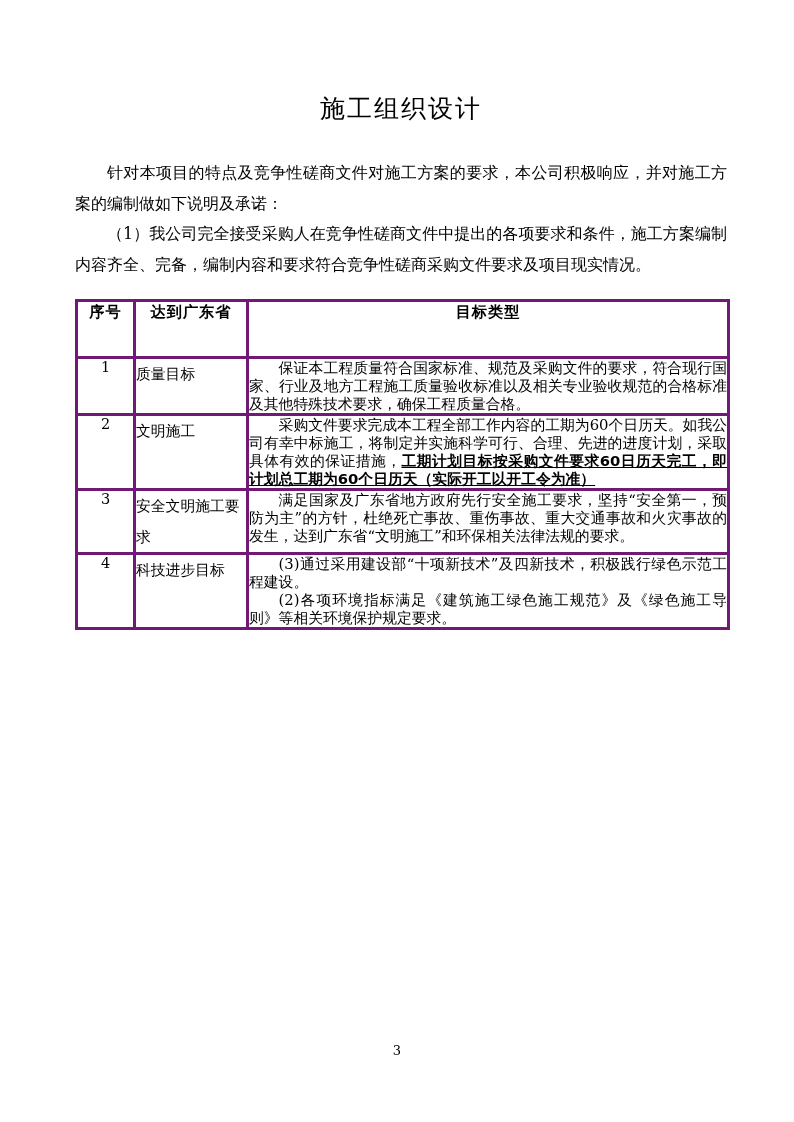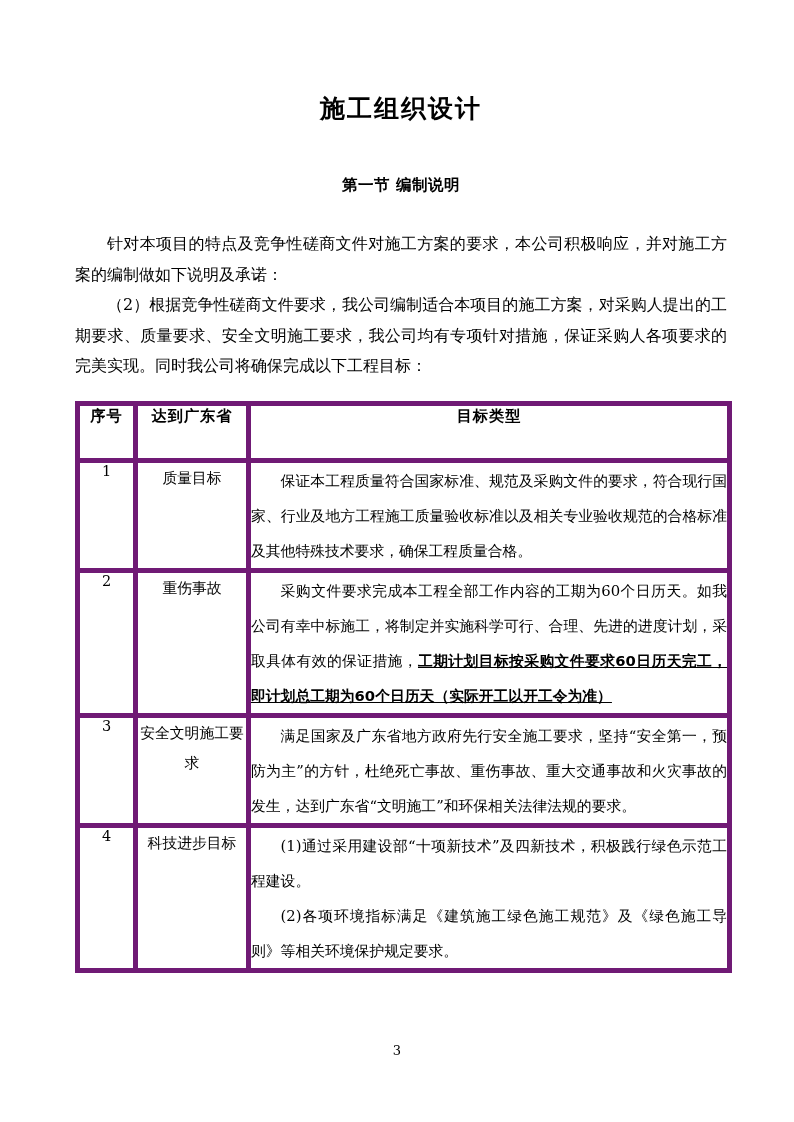--- a/index.html
+++ b/index.html
@@ -23,21 +23,21 @@
   .content {
     position: absolute;
     left: 75px;
     top: 0;
     width: 652px;
   }
 
   
   .doc-title {
     font-family: "DejaVu Sans", "Liberation Sans", sans-serif;
-    font-weight: bold;
+    font-weight: normal;
     font-size: 25px;
     text-align: center;
     letter-spacing: 2px;
     margin: 0;
     padding-top: 94px;
     line-height: 1.2;
   }
   .chapter-title {
     font-family: "DejaVu Sans", "Liberation Sans", sans-serif;
     font-weight: bold;
@@ -73,21 +73,21 @@
   }
 
   
   table.goals {
     border-collapse: collapse;
     width: 652px;
     margin-top: 19px;
     table-layout: fixed;
   }
   table.goals td, table.goals th {
-    border: 5px solid #701a75;
+    border: 3px solid #701a75;
     padding: 0;
     vertical-align: top;
   }
   col.c-no    { width: 58px; }
   col.c-type  { width: 113px; }
   col.c-body  { width: 481px; }
 
   th.hd {
     font-family: "DejaVu Sans", "Liberation Sans", sans-serif;
     font-weight: bold;
@@ -98,28 +98,28 @@
     padding-top: 16px;
     box-sizing: border-box;
     letter-spacing: 1px;
   }
   td.no {
     text-align: center;
     font-size: 14.5px;
     padding-top: 15px;
   }
   td.type {
-    text-align: center;
+    text-align: left;
     font-size: 14.8px;
     line-height: 30.5px;
     padding-top: 12px;
   }
   td.bodycell {
     font-size: 14.8px;
-    line-height: 35px;
+    line-height: 18px;
     text-align: justify;
     text-justify: inter-ideograph;
     padding: 12px 7px 10px 10px;
   }
   td.bodycell p {
     margin: 0;
     text-indent: 2em;
   }
   .bu {
     font-family: "DejaVu Sans", "Liberation Sans", sans-serif;
@@ -141,25 +141,24 @@
 </head>
 <body>
 
 <div class="page">
 
   <div class="content">
 
     <h1 class="doc-title">施工组织设计</h1>
 
 
-    <h3 class="section-title">第一节 编制说明</h3>
 
     <div class="body-block">
       <p class="para">针对本项目的特点及竞争性磋商文件对施工方案的要求，本公司积极响应，并对施工方案的编制做如下说明及承诺：</p>
-      <p class="para">（2）根据竞争性磋商文件要求，我公司编制适合本项目的施工方案，对采购人提出的工期要求、质量要求、安全文明施工要求，我公司均有专项针对措施，保证采购人各项要求的完美实现。同时我公司将确保完成以下工程目标：</p>
+      <p class="para">（1）我公司完全接受采购人在竞争性磋商文件中提出的各项要求和条件，施工方案编制内容齐全、完备，编制内容和要求符合竞争性磋商采购文件要求及项目现实情况。</p>
     </div>
 
     <table class="goals">
       <colgroup>
         <col class="c-no">
           <col class="c-type">
           <col class="c-body">
       </colgroup>
       <thead>
         <tr>
@@ -172,39 +171,39 @@
         <tr>
           <td class="no">1</td>
           <td class="type">质量目标</td>
           <td class="bodycell">
             <p><span>保证本工程质量符合国家标准、规范及采购文件的要求，符合现行国家、行业及地方工程施工质量验收标准以及相关专业验收规范的合格标准及其他特殊技术要求，确保工程质量合格。</span></p>
           </td>
         </tr>
 
         <tr>
           <td class="no">2</td>
-          <td class="type">重伤事故</td>
+          <td class="type">文明施工</td>
           <td class="bodycell">
             <p><span>采购文件要求完成本工程全部工作内容的工期为60个日历天。如我公司有幸中标施工，将制定并实施科学可行、合理、先进的进度计划，采取具体有效的保证措施，</span><span class="bu">工期计划目标按采购文件要求60日历天完工，即计划总工期为60个日历天（实际开工以开工令为准）</span></p>
           </td>
         </tr>
 
         <tr>
           <td class="no">3</td>
           <td class="type">安全文明施工要求</td>
           <td class="bodycell">
             <p><span>满足国家及广东省地方政府先行安全施工要求，坚持“安全第一，预防为主”的方针，杜绝死亡事故、重伤事故、重大交通事故和火灾事故的发生，达到广东省“文明施工”和环保相关法律法规的要求。</span></p>
           </td>
         </tr>
 
         <tr>
           <td class="no">4</td>
           <td class="type">科技进步目标</td>
           <td class="bodycell">
-            <p>(1)通过采用建设部“十项新技术”及四新技术，积极践行绿色示范工程建设。</p>
+            <p>(3)通过采用建设部“十项新技术”及四新技术，积极践行绿色示范工程建设。</p>
             <p>(2)各项环境指标满足《建筑施工绿色施工规范》及《绿色施工导则》等相关环境保护规定要求。</p>
           </td>
         </tr>
       </tbody>
     </table>
 
   </div>
 
   <div class="page-number">3</div>
 

